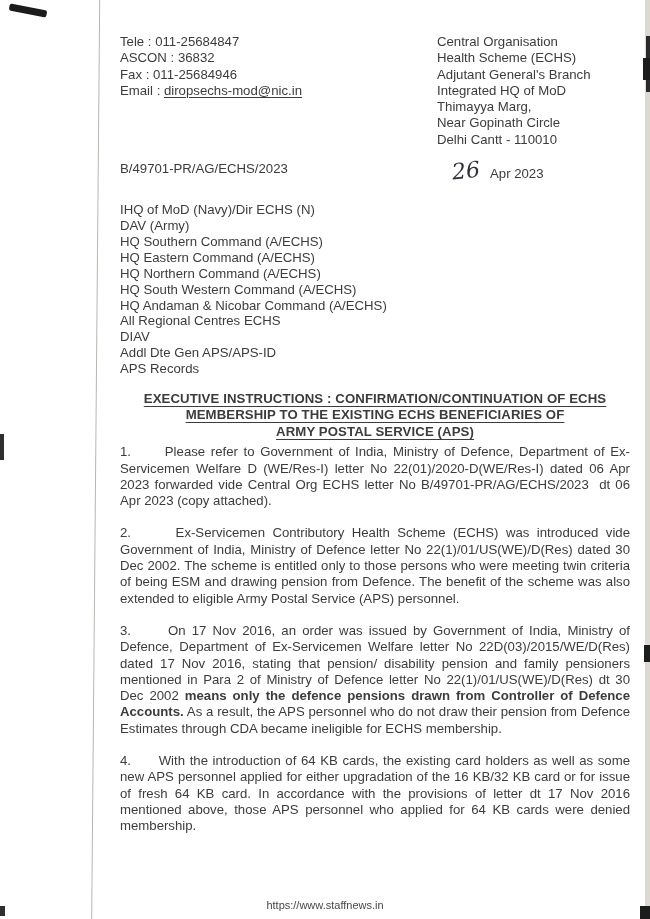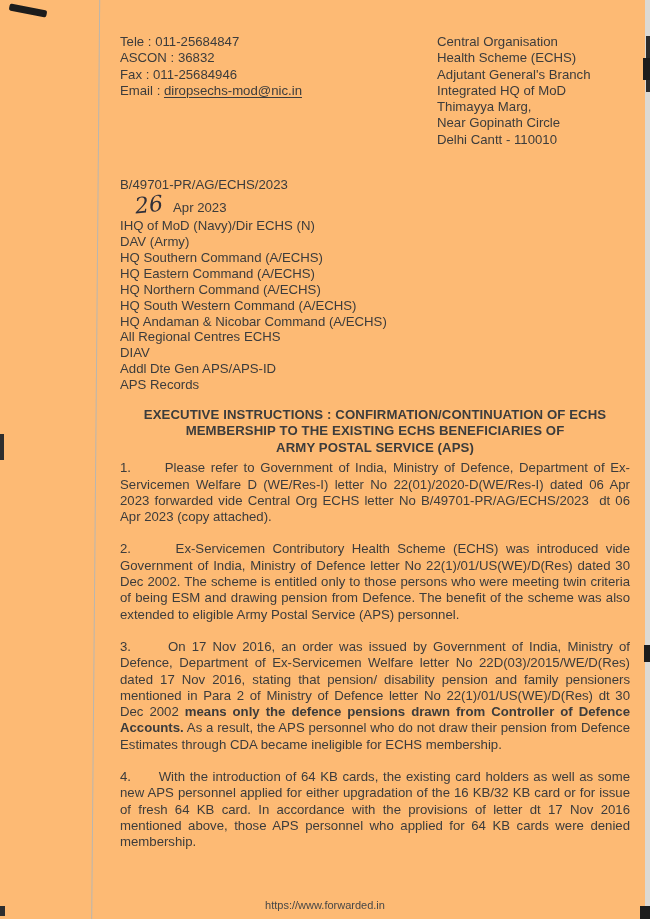--- a/index.html
+++ b/index.html
@@ -1,21 +1,21 @@
 <!DOCTYPE html>
 <html><head>
 <meta charset="utf-8">
 <title>Scanned Letter</title>
 <style>
   * { margin:0; padding:0; box-sizing:border-box; }
   html,body { background:#e9e7e3; }
   .page {
     position:relative;
     width:650px; height:919px;
-    background:#fdba74;
+    background:#ffffff;
     overflow:hidden;
     font-family:"Liberation Sans","DejaVu Sans",sans-serif;
     color:#3c3c3c;
   }
   
   .fold-line {
     position:absolute; left:91px; top:0; width:1px; height:940px;
     background:#b9b6af; transform-origin:bottom left; transform:rotate(0.5deg);
   }
   .edge-shade-right {
@@ -32,35 +32,35 @@
   .mark-bottom-left { left:0; bottom:3px; width:5px; height:10px; background:#2e2e2e; }
 
   .content { position:absolute; left:120px; top:34px; width:510px; }
 
   .header-row { display:flex; }
   .contact-block { width:317px; }
   .org-block { flex:1; }
   .hline { font-size:13.2px; line-height:16.3px; }
   .email-link { text-decoration:underline; text-underline-offset:2px; }
 
-  .ref-row { display:flex; margin-top:28px; align-items:flex-start;flex-direction:column; }
+  .ref-row { display:flex; margin-top:12px; align-items:flex-start; }
   .ref-number { width:317px; font-size:13.2px; line-height:18px; }
   .date-block { padding-left:15px; display:flex; align-items:baseline; }
   .handwritten {
     font-family:"DejaVu Serif",serif; font-style:italic;
     font-size:22px; color:#30303a; display:inline-block;
     transform:rotate(-6deg); margin-right:10px; line-height:22px;
   }
   .date-typed { font-size:13.2px; }
 
-  .recipients { margin-top:2px; }
+  .recipients { margin-top:20px; }
   .recipient { font-size:13.2px; line-height:15.9px; }
 
   .title { margin-top:14px; text-align:center; font-weight:700; font-size:13.2px; line-height:16.4px; letter-spacing:0.1px; }
-  .t-line { text-underline-offset:2.5px; }
+  .t-line { text-decoration:underline; text-underline-offset:2.5px; }
 
   .para { margin-top:16px; font-size:13.2px; line-height:16.3px; text-align:justify; }
   .para-first { margin-top:4px; }
   .bold { font-weight:700; }
 
   .footer-url {
     position:absolute; left:0; right:0; bottom:8px;
     text-align:center; font-size:11px; color:#474747;
   }
 </style>
@@ -127,15 +127,15 @@
       <div class="t-line">ARMY POSTAL SERVICE (APS)</div>
     </div>
 
     <p class="para para-first">1.&nbsp;&nbsp;&nbsp;&nbsp;&nbsp;&nbsp;Please refer to Government of India, Ministry of Defence, Department of Ex-Servicemen Welfare D (WE/Res-I) letter No 22(01)/2020-D(WE/Res-I) dated 06 Apr 2023 forwarded vide Central Org ECHS letter No B/49701-PR/AG/ECHS/2023&nbsp; dt 06 Apr 2023 (copy attached).</p>
     <p class="para">2.&nbsp;&nbsp;&nbsp;&nbsp;&nbsp;&nbsp;Ex-Servicemen Contributory Health Scheme (ECHS) was introduced vide Government of India, Ministry of Defence letter No 22(1)/01/US(WE)/D(Res) dated 30 Dec 2002. The scheme is entitled only to those persons who were meeting twin criteria of being ESM and drawing pension from Defence. The benefit of the scheme was also extended to eligible Army Postal Service (APS) personnel.</p>
     <p class="para"><span>3.&nbsp;&nbsp;&nbsp;&nbsp;&nbsp;&nbsp;On 17 Nov 2016, an order was issued by Government of India, Ministry of Defence, Department of Ex-Servicemen Welfare letter No 22D(03)/2015/WE/D(Res) dated 17 Nov 2016, stating that pension/ disability pension and family pensioners mentioned in Para 2 of Ministry of Defence letter No 22(1)/01/US(WE)/D(Res) dt 30 Dec 2002 </span><span class="bold">means only the defence pensions drawn from Controller of Defence Accounts.</span><span> As a result, the APS personnel who do not draw their pension from Defence Estimates through CDA became ineligible for ECHS membership.</span></p>
     <p class="para">4.&nbsp;&nbsp;&nbsp;&nbsp;&nbsp;&nbsp;With the introduction of 64 KB cards, the existing card holders as well as some new APS personnel applied for either upgradation of the 16 KB/32 KB card or for issue of fresh 64 KB card. In accordance with the provisions of letter dt 17 Nov 2016 mentioned above, those APS personnel who applied for 64 KB cards were denied membership.</p>
 
   </div>
 
-  <div class="footer-url">https://www.forwarded.in</div>
+  <div class="footer-url">https://www.staffnews.in</div>
 
 </div>
 
 </body></html>

